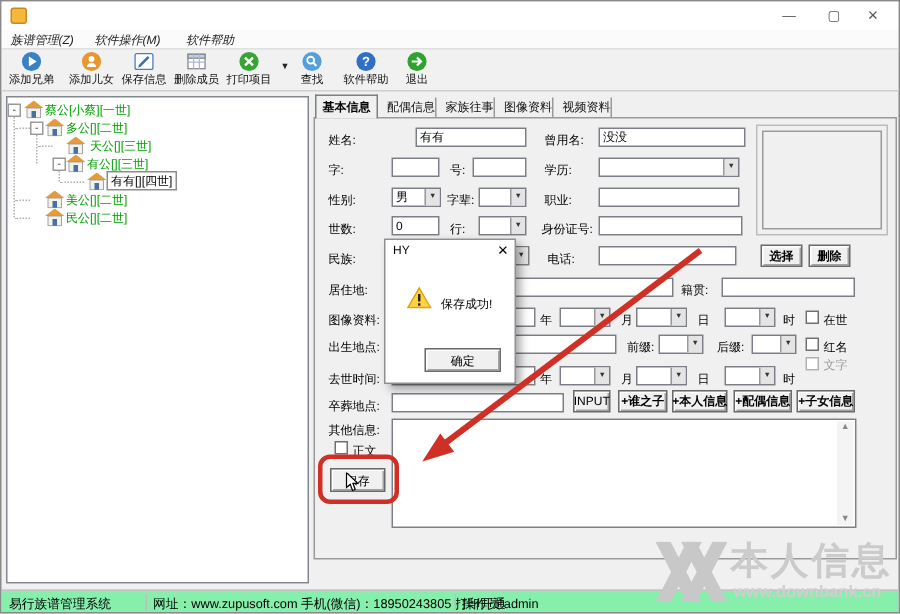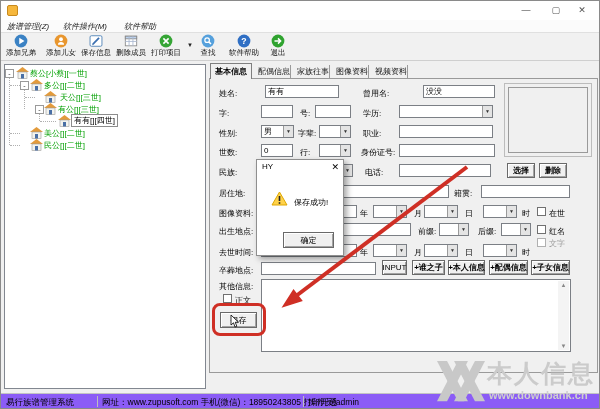--- a/index.html
+++ b/index.html
@@ -61,21 +61,21 @@
   .dlg-icon { position:absolute; left:14px; top:31px; }
   .dlg-ok { left:26px; top:72px; width:51px; height:16px; font-weight:normal; }
 
   
   .hl-rect { position:absolute; left:211px; top:302px; width:54px; height:33px; border:3px solid #cf2f25; border-radius:8px; z-index:20; }
   .arrow-svg { position:absolute; left:0; top:0; z-index:20; pointer-events:none; }
   .save-btn { left:219px; top:311px; width:37px; height:16px; font-weight:normal; }
   .cursor-icon { position:absolute; left:229px; top:314px; z-index:21; }
 
   
-  .statusbar { position:absolute; left:0; right:0; top:392px; height:16px; background:#8b5cf6; border-top:1px solid #c3c3c3; }
+  .statusbar { position:absolute; left:0; right:0; top:392px; height:16px; background:#86efac; border-top:1px solid #c3c3c3; }
   .st { position:absolute; top:3px; font-size:8.5px; color:#000; white-space:nowrap; }
   .stsep { position:absolute; top:2px; bottom:2px; width:1px; background:#bdbdbd; }
 
   
   .watermark { position:absolute; left:430px; top:355px; width:170px; height:52px; z-index:40; pointer-events:none; }
   .wm-title { position:absolute; left:56px; top:1px; font-size:25px; font-weight:bold; color:#cbcbcb; letter-spacing:2px; white-space:nowrap; }
   .wm-url { position:absolute; left:58px; top:33px; font-size:11px; font-weight:bold; color:#cfcfcf; white-space:nowrap; }
 </style>
 </head>
 <body>
@@ -225,23 +225,23 @@
   <div class="tlab" style="left:43px;top:139px">民公[][二世]</div>
 
   <div class="tab-active">基本信息</div>
   <div class="tab" style="left:252px">配偶信息</div>
   <div class="tab" style="left:291px">家族往事</div>
   <div class="tab" style="left:330px">图像资料</div>
   <div class="tab" style="left:369px">视频资料</div>
   <div class="groupbox"></div>
 
   <div class="lbl" style="left:218px;top:87px">姓名:</div>
-  <div class="inp" style="left:264px;top:84px;width:74px;height:13px">有有</div>
+  <div class="inp" style="left:276px;top:84px;width:74px;height:13px">有有</div>
   <div class="lbl" style="left:362px;top:87px">曾用名:</div>
-  <div class="inp" style="left:422px;top:84px;width:72px;height:13px">没没</div>
+  <div class="inp" style="left:398px;top:84px;width:98px;height:13px">没没</div>
 
   <div class="lbl" style="left:218px;top:107px">字:</div>
   <div class="inp" style="left:260px;top:104px;width:32px;height:13px"></div>
   <div class="lbl" style="left:299px;top:107px">号:</div>
   <div class="inp" style="left:314px;top:104px;width:36px;height:13px"></div>
   <div class="lbl" style="left:362px;top:107px">学历:</div>
   <div class="combo" style="left:398px;top:104px;width:94px;height:13px"><span></span><span class="carrow">▼</span></div>
 
   <div class="lbl" style="left:218px;top:127px">性别:</div>
   <div class="combo" style="left:260px;top:124px;width:33px;height:13px"><span>男</span><span class="carrow">▼</span></div>

